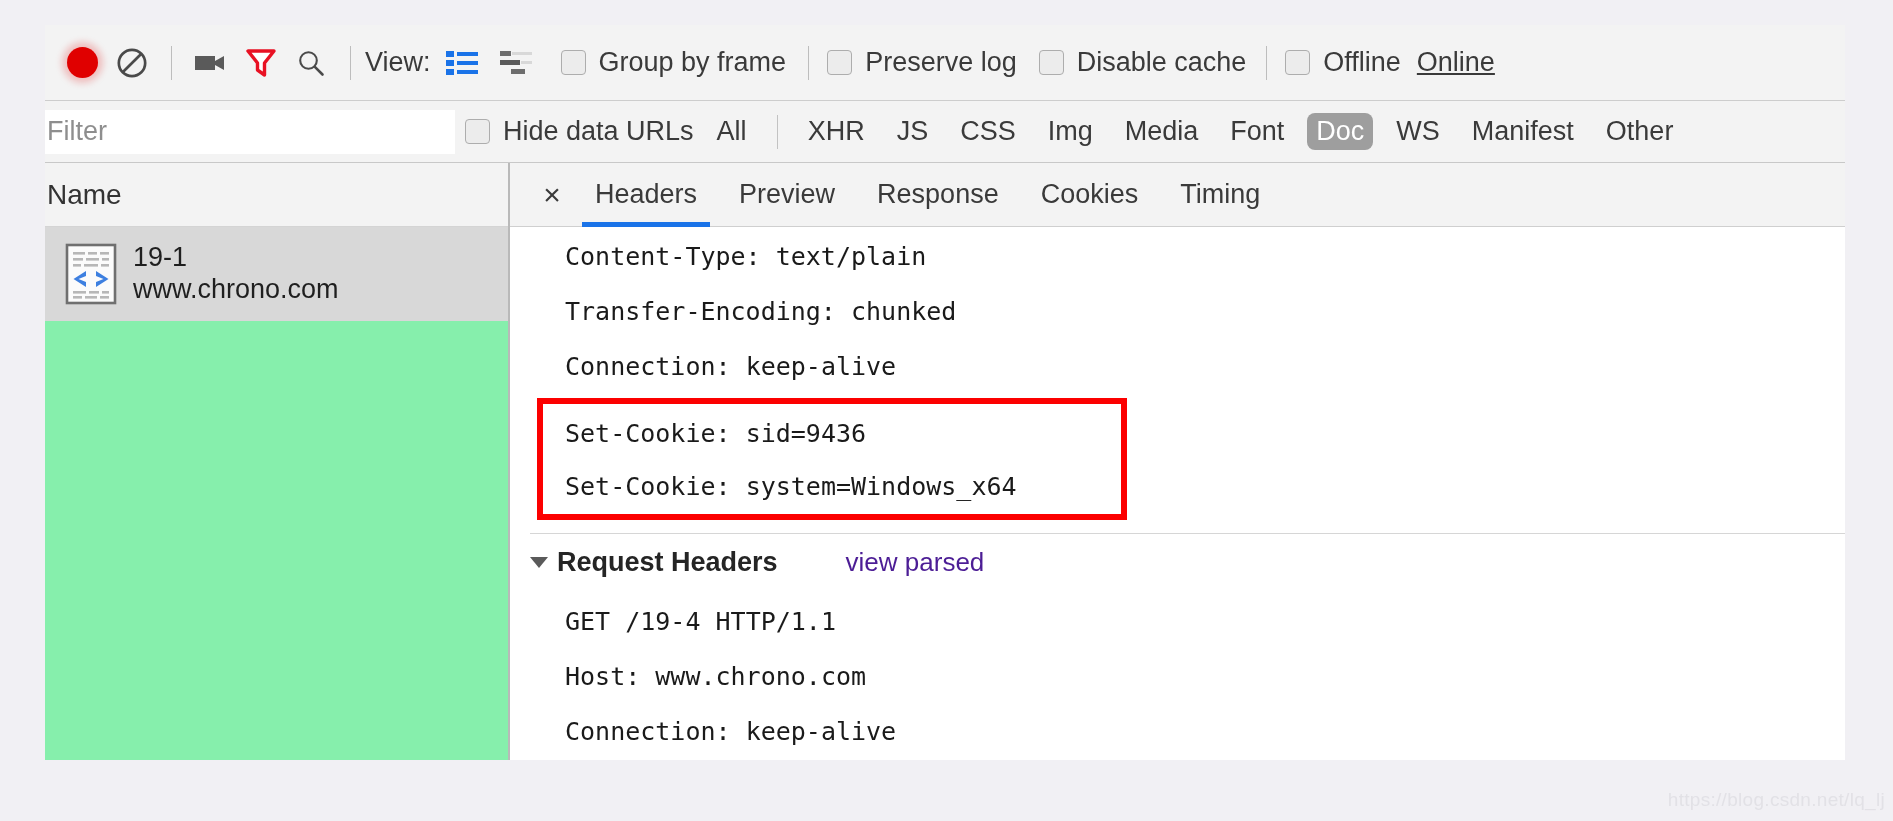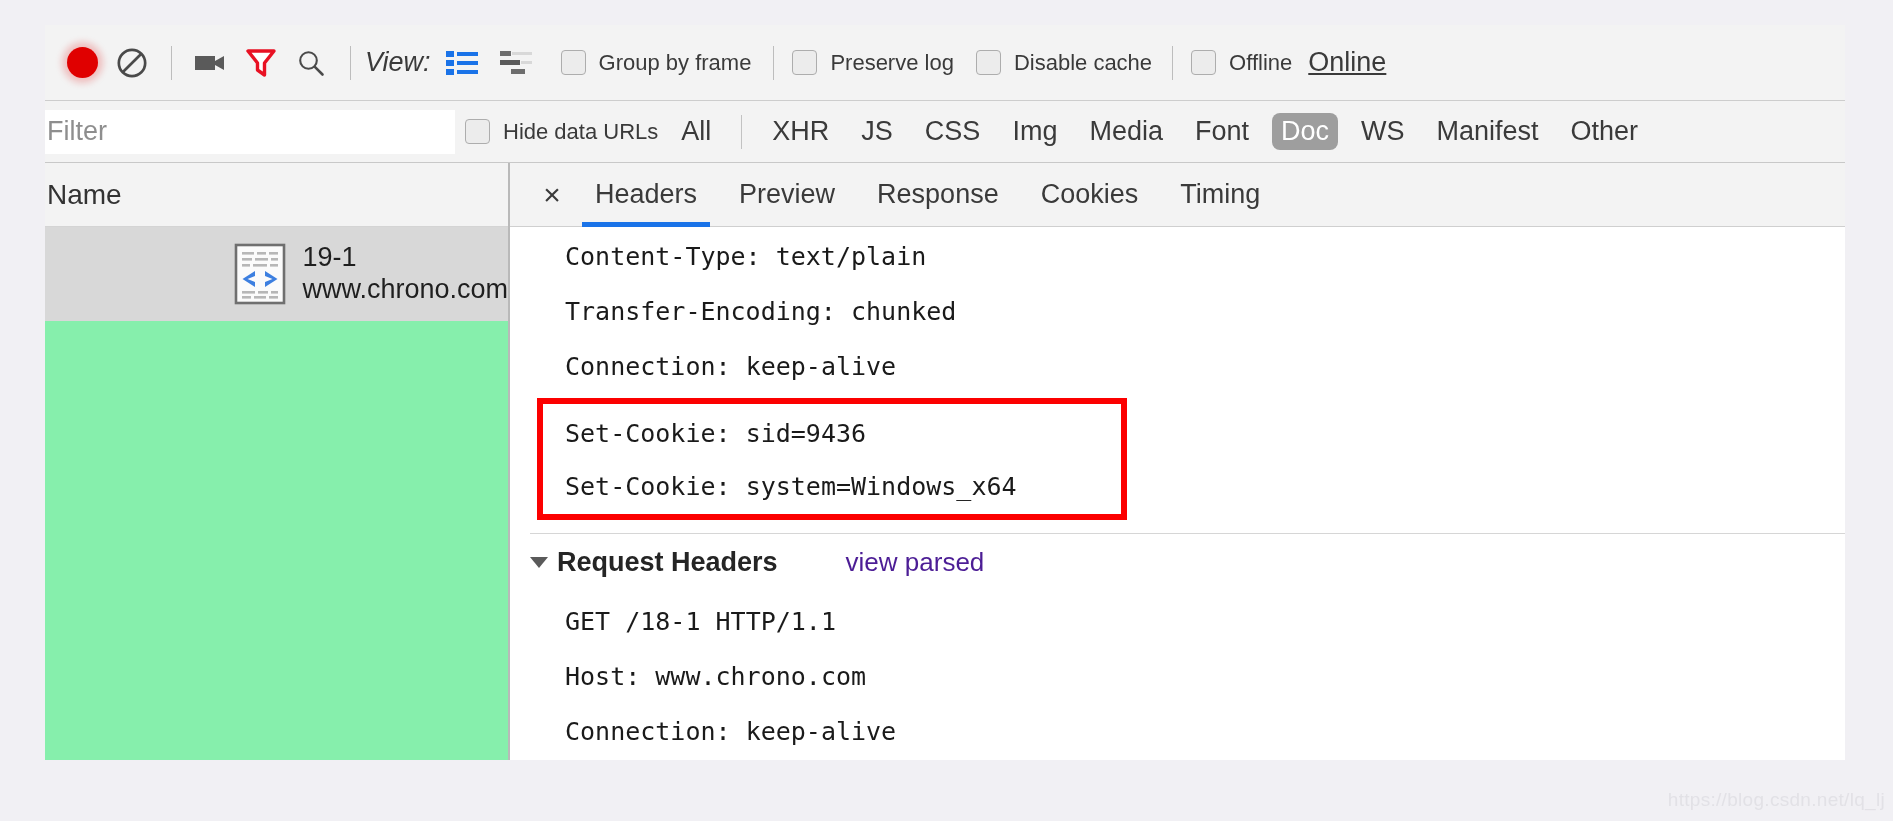--- a/index.html
+++ b/index.html
@@ -55,21 +55,20 @@
   .tb-sep {
     width: 1px; height: 34px;
     background: #bdbdbd;
     margin: 0 14px;
     flex: 0 0 auto;
   }
   .tb-label {
     font-size: 27px;
     color: #3a3a3a;
     white-space: nowrap;
-    font-style: italic;
   }
   .view-icon-btn {
     width: 46px; height: 42px;
     display: flex; align-items: center; justify-content: center;
     margin-left: 8px;
     cursor: pointer;
   }
   .list-view-icon { width: 32px; height: 26px; }
   .waterfall-icon { width: 34px; height: 26px; }
 
@@ -80,21 +79,21 @@
     white-space: nowrap;
   }
   .cb-box {
     width: 25px; height: 25px;
     border: 1px solid #adadad;
     border-radius: 4px;
     background: #ececec;
     flex: 0 0 auto;
   }
   .cb-text {
-    font-size: 22px;
+    font-size: 27px;
     color: #3a3a3a;
     margin-left: 13px;
   }
   .plain-text {
     font-size: 27px;
     color: #3a3a3a;
     margin-left: 16px;
     white-space: nowrap;
     cursor: pointer;
     text-decoration: underline;
@@ -170,21 +169,20 @@
     font-size: 28px;
     color: #333333;
   }
   .req-row {
     height: 94px;
     background: #d8d8d8;
     display: flex;
     align-items: center;
     padding-left: 20px;
     cursor: pointer;
-    justify-content: flex-end;
   }
   .doc-icon {
     width: 52px; height: 62px;
     flex: 0 0 auto;
     margin-right: 16px;
   }
   .req-labels {
     display: flex; flex-direction: column;
     justify-content: center;
     line-height: 1.18;
@@ -498,21 +496,21 @@
           <div class="section-divider" style="margin-top:19px;"></div>
 
           <div class="section-head">
             <span class="tri"></span>
             <span class="section-title">Request Headers</span>
             <span class="view-parsed">view parsed</span>
           </div>
 
           <div class="hdr-line" style="margin-top:4px;">
             <span class="hdr-name">GET </span>
-            <span class="hdr-val">/18-1 HTTP/1.1</span>
+            <span class="hdr-val">/19-4 HTTP/1.1</span>
           </div>
           <div class="hdr-line">
             <span class="hdr-name">Host: </span>
             <span class="hdr-val">www.chrono.com</span>
           </div>
           <div class="hdr-line">
             <span class="hdr-name">Connection: </span>
             <span class="hdr-val">keep-alive</span>
           </div>
 

